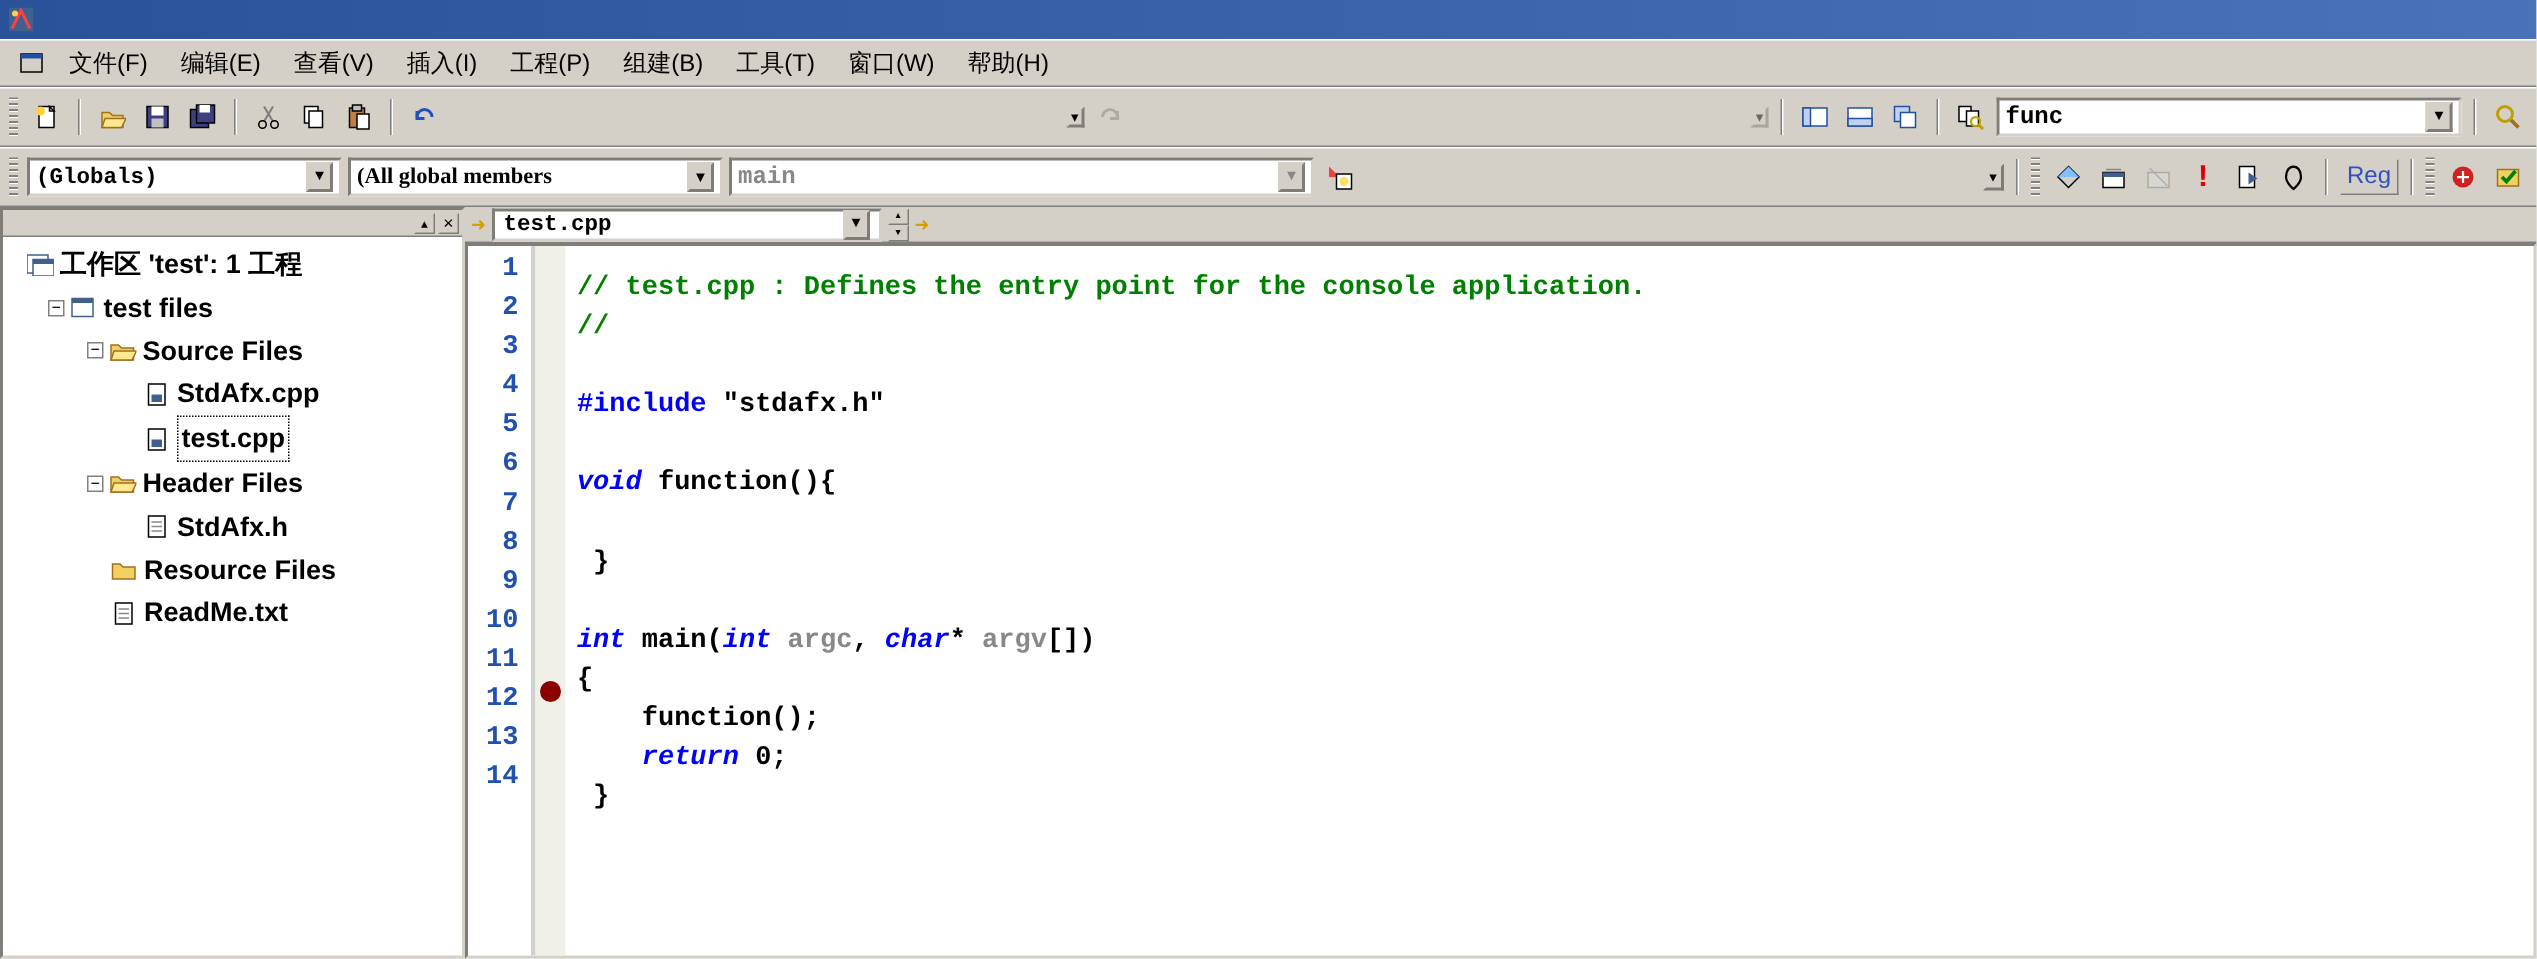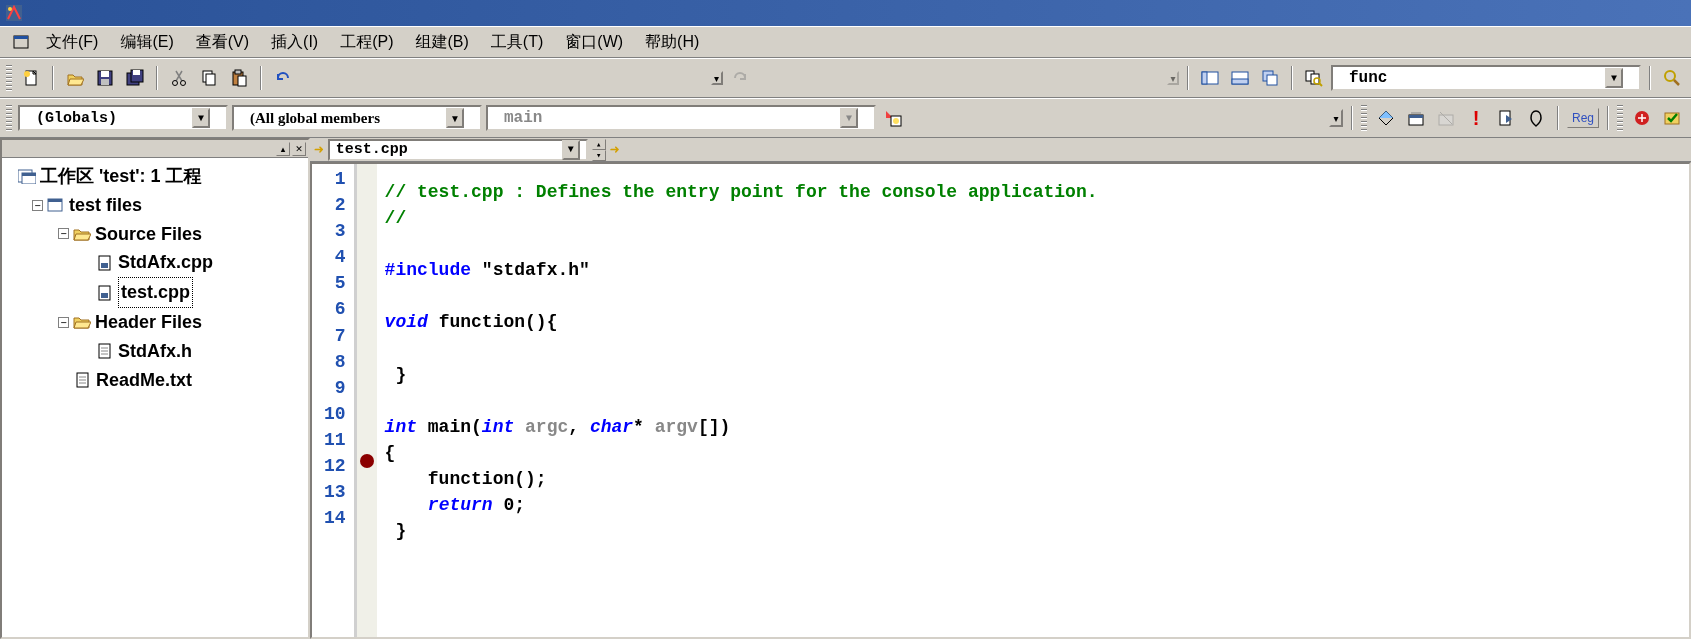--- a/index.html
+++ b/index.html
@@ -69,21 +69,21 @@
   width: 6px; height: 26px;
   background: repeating-linear-gradient(to bottom, #808080 0 1px, #fff 1px 2px, transparent 2px 4px);
   margin-right: 2px;
 }
 .combo {
   background: white;
   border: 2px inset #d4d0c8;
   height: 26px;
   display: inline-flex;
   align-items: center;
-  padding: 0 16px;
+  padding: 0 4px;
   font-family: "Courier New", monospace;
   font-size: 16px;
   font-weight: bold;
 }
 .combo-arrow {
   width: 18px; height: 20px;
   background: #d4d0c8;
   border: 2px outset #d4d0c8;
   margin-left: auto;
   display: flex; align-items: center; justify-content: center;
@@ -212,21 +212,21 @@
   position: relative;
   left: 3px;
   top: 3px;
 }
 .arrow-yellow {
   color: #d4a000;
   font-size: 16px;
 }
 svg { display: block; }
 .small-reg {
-  font-size: 12px;
+  font-size: 16px;
   color: #3050c0;
   border: 1px outset #d4d0c8;
   padding: 2px 4px;
   cursor: pointer;
 }
 </style>
 </head>
 <body>
 
 <div class="titlebar">
@@ -506,20 +506,28 @@
       <div class="tree-row" style="padding-left:78px">
         <span class="tree-icon">
           <svg width="16" height="16">
               <rect x="2" y="1" width="11" height="14" fill="#fff" stroke="#000"></rect>
               <line x1="4" y1="5" x2="11" y2="5" stroke="#888"></line>
               <line x1="4" y1="8" x2="11" y2="8" stroke="#888"></line>
               <line x1="4" y1="11" x2="11" y2="11" stroke="#888"></line>
             </svg>
         </span>
         <span style="font-weight:bold">StdAfx.h</span>
+      </div>
+      <div class="tree-row" style="padding-left:56px">
+        <span class="tree-icon">
+          <svg width="18" height="14">
+              <path d="M1 3 L1 13 L16 13 L16 5 L8 5 L6 3 Z" fill="#f0d060" stroke="#a07020"></path>
+            </svg>
+        </span>
+        <span style="font-weight:bold">Resource Files</span>
       </div>
       <div class="tree-row" style="padding-left:56px">
         <span class="tree-icon">
           <svg width="16" height="16">
               <rect x="2" y="1" width="11" height="14" fill="#fff" stroke="#000"></rect>
               <line x1="4" y1="5" x2="11" y2="5" stroke="#888"></line>
               <line x1="4" y1="8" x2="11" y2="8" stroke="#888"></line>
               <line x1="4" y1="11" x2="11" y2="11" stroke="#888"></line>
             </svg>
         </span>

